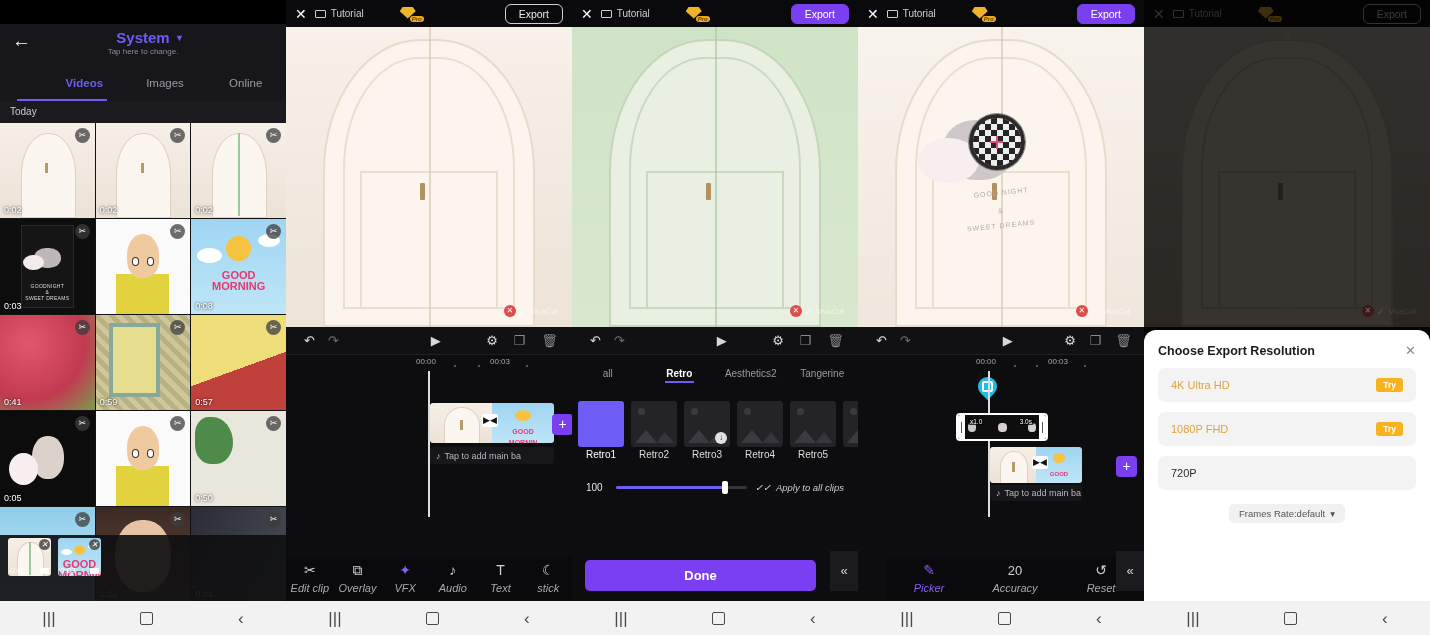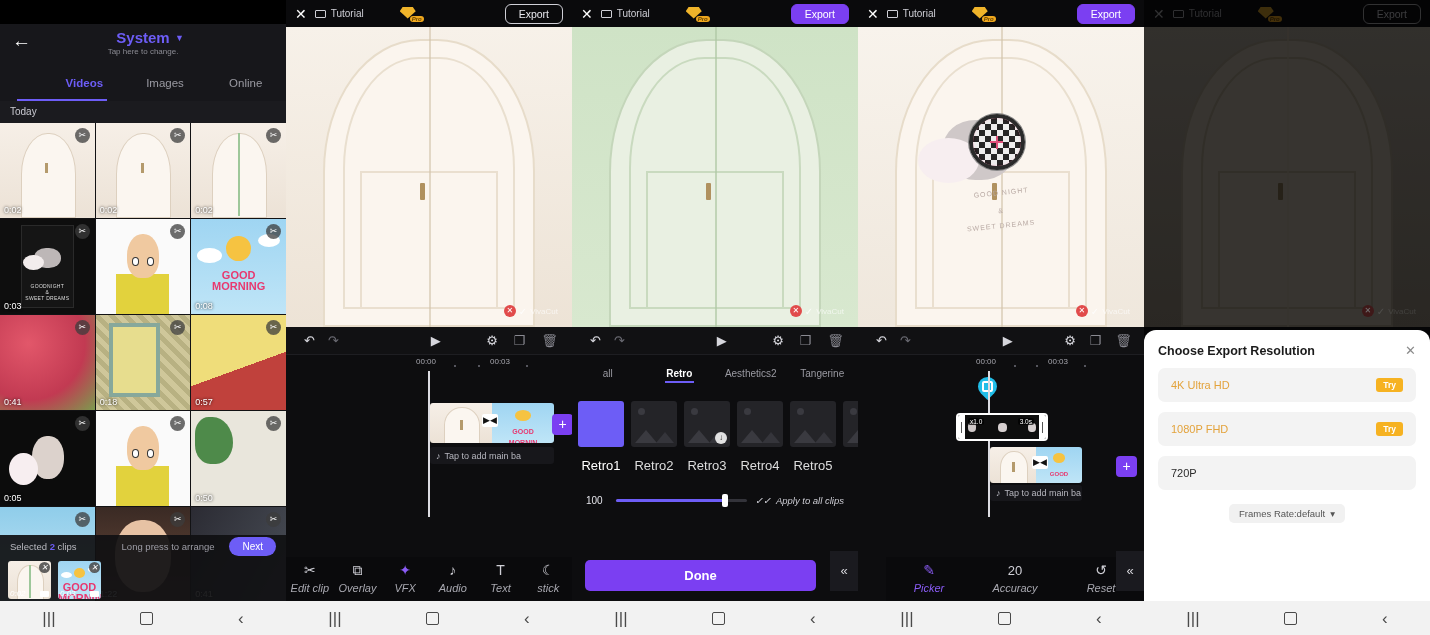--- a/index.html
+++ b/index.html
@@ -144,21 +144,21 @@
   .fitem { width:46px; }
   .fthumb { width:46px; height:46px; background:#242428; border-radius:3px; position:relative; overflow:hidden; }
   .fthumb.sel { background:#6d5df6; }
   .fthumb .ph1 { position:absolute; left:7px; top:7px; width:7px; height:7px; background:#3a3a40; border-radius:50%; }
   .fthumb .ph2 { position:absolute; left:4px; bottom:4px; width:0; height:0;
       border-left:11px solid transparent; border-right:11px solid transparent; border-bottom:13px solid #3a3a40; }
   .fthumb .ph3 { position:absolute; right:3px; bottom:4px; width:0; height:0;
       border-left:9px solid transparent; border-right:9px solid transparent; border-bottom:11px solid #35353b; }
   .fthumb .dl { position:absolute; right:3px; bottom:3px; width:12px; height:12px; border-radius:50%;
       background:rgba(245,245,245,.9); color:#222; font-size:8px; line-height:12px; text-align:center; }
-  .fname { text-align:center; color:#ddd; font-size:13px; margin-top:11px; }
+  .fname { text-align:center; color:#ddd; font-size:10px; margin-top:2px; }
   .fname.sel { color:#fff; }
   .sliderow { display:flex; align-items:center; gap:8px; padding:0 14px; }
   .sval { color:#e4e4ea; font-size:10px; width:22px; }
   .strack { flex:1; height:2.5px; background:#33333a; border-radius:2px; position:relative; }
   .sfill { position:absolute; left:0; top:0; bottom:0; background:#6d5df6; border-radius:2px; }
   .sknob { position:absolute; top:-5px; width:6px; height:13px; background:#fff; border-radius:2px; }
   .applyall { display:flex; align-items:center; gap:5px; color:#cdcdd4; font-size:9.5px; }
   .donebtn { position:absolute; left:13px; right:42px; bottom:44px; height:31px; background:#7b3ff2;
       color:#fff; font-size:13px; font-weight:bold; border-radius:5px; text-align:center; line-height:31px; }
   .collapse { position:absolute; right:0; bottom:44px; width:28px; height:40px; background:#1a1a1f;
@@ -264,21 +264,21 @@
         <div class="dur">0:08</div>
       </div>
       <div class="cell">
         <div class="fabric1" style="position: absolute; inset: 0px;"></div>
         <div class="cut">✂</div>
         <div class="dur">0:41</div>
       </div>
       <div class="cell">
         <div class="fabric2" style="position: absolute; inset: 0px;"></div>
         <div class="cut">✂</div>
-        <div class="dur">0:18</div>
+        <div class="dur">0:59</div>
       </div>
       <div class="cell">
         <div class="fabric3" style="position: absolute; inset: 0px;"></div>
         <div class="cut">✂</div>
         <div class="dur">0:57</div>
       </div>
       <div class="cell">
         <div class="cats" style="position: absolute; inset: 0px;">
           <i class="c1"></i>
           <i class="c2"></i>
@@ -322,29 +322,20 @@
         <div class="dark2" style="position: absolute; inset: 0px;"></div>
         <div class="cut">✂</div>
       </div>
       <div class="cell">
         <div class="floral" style="position: absolute; inset: 0px;"></div>
         <div class="cut">✂</div>
       </div>
     </div>
 
   <div class="selbar">
-    <div class="selrow">
-      <div class="seltxt">
-        <span>Selected</span>
-        <b>2</b>
-        <span>clips</span>
-      </div>
-      <div class="longpress">Long press to arrange</div>
-      <div class="nextbtn">Next</div>
-    </div>
     <div class="selthumbs" id="sel-thumbs">
         <div class="sthumb">
           <div class="door greenline" style="position: absolute; inset: 0px;"></div>
           <i class="x">✕</i>
           <i class="d">0:02</i>
           <i class="vi"></i>
         </div>
         <div class="sthumb">
           <div class="morning" style="position: absolute; inset: 0px;">
             <i class="sun"></i>

